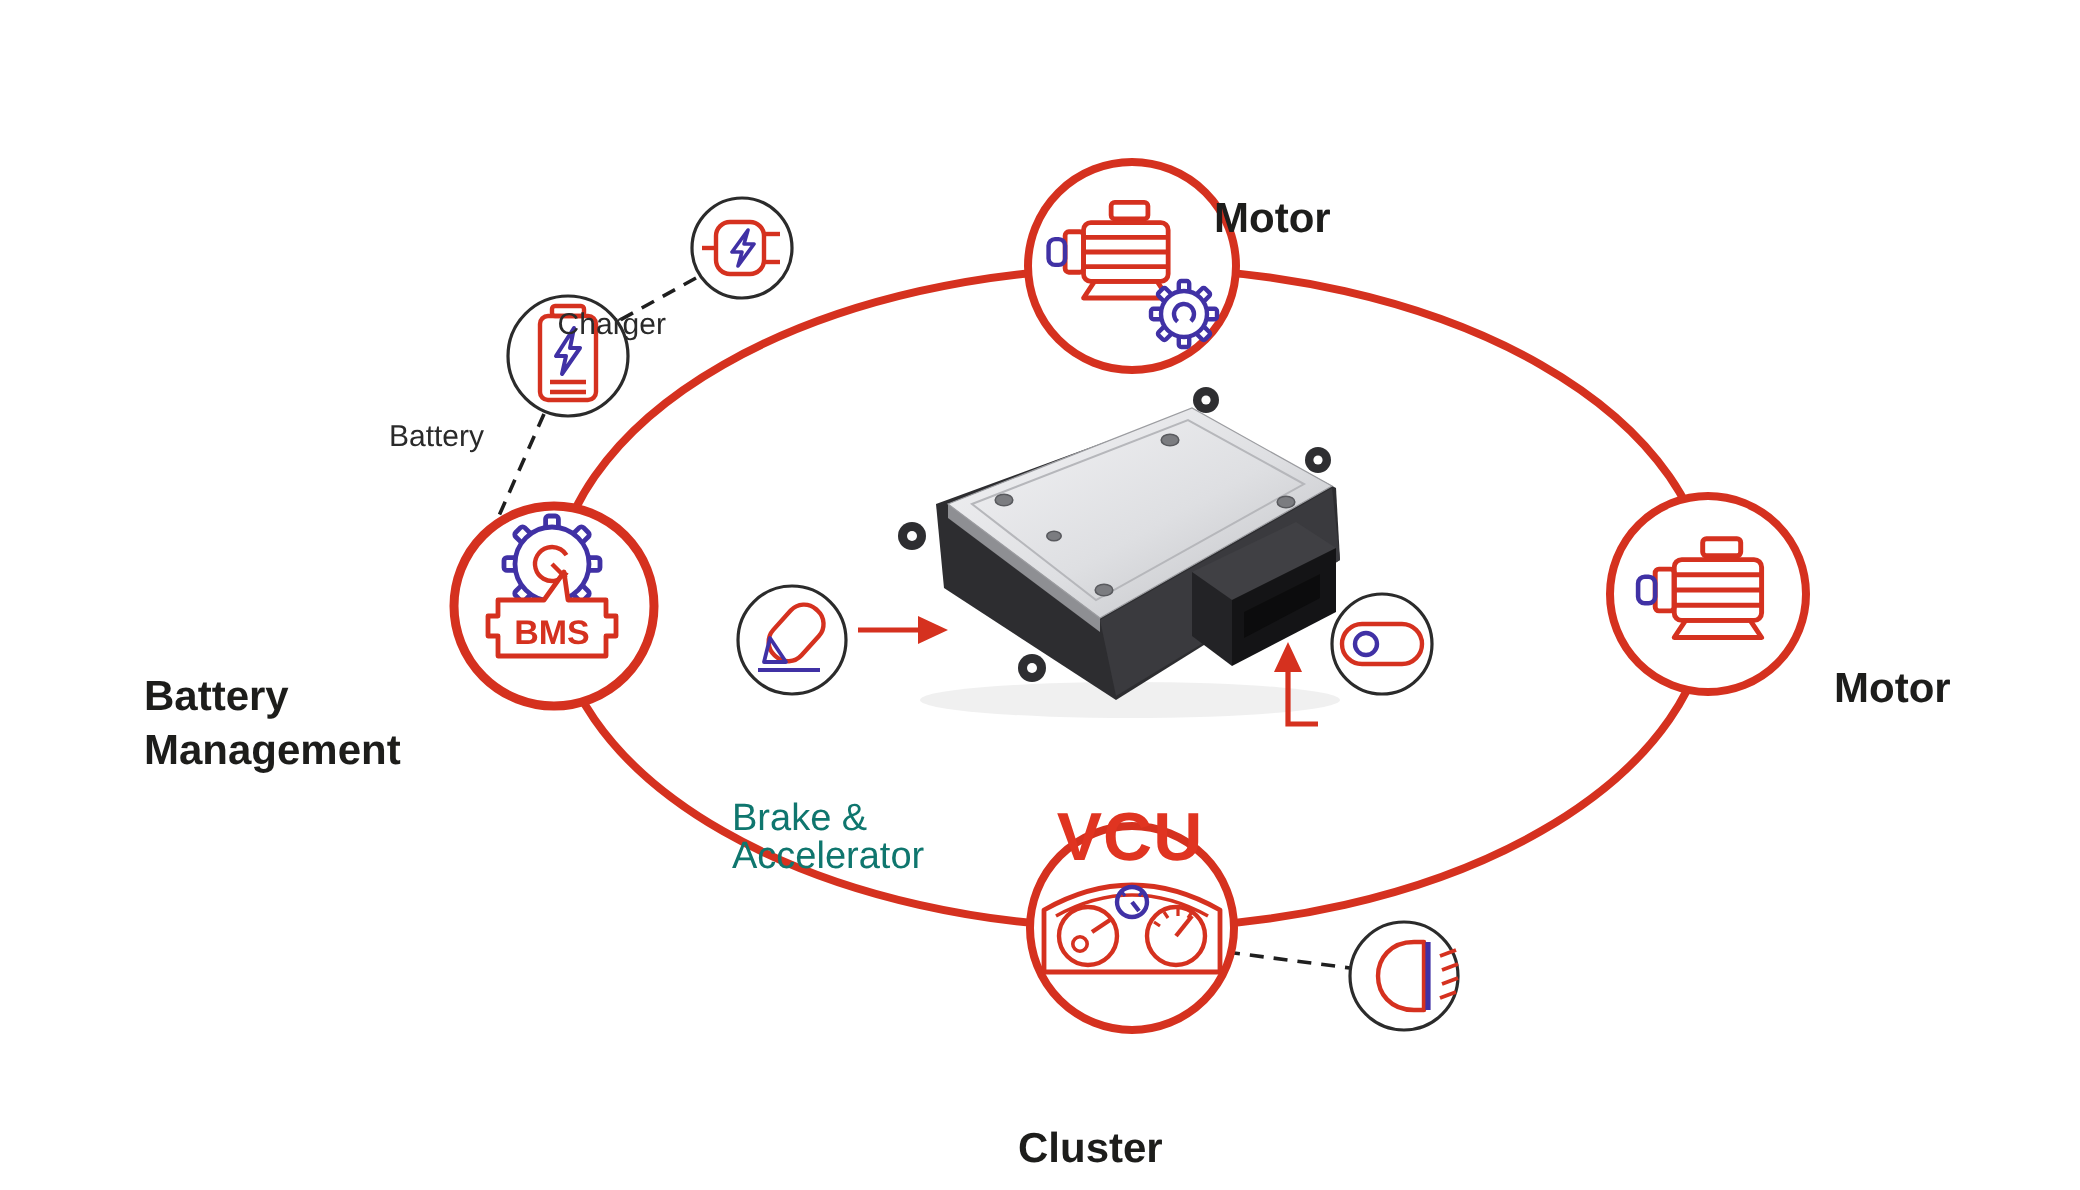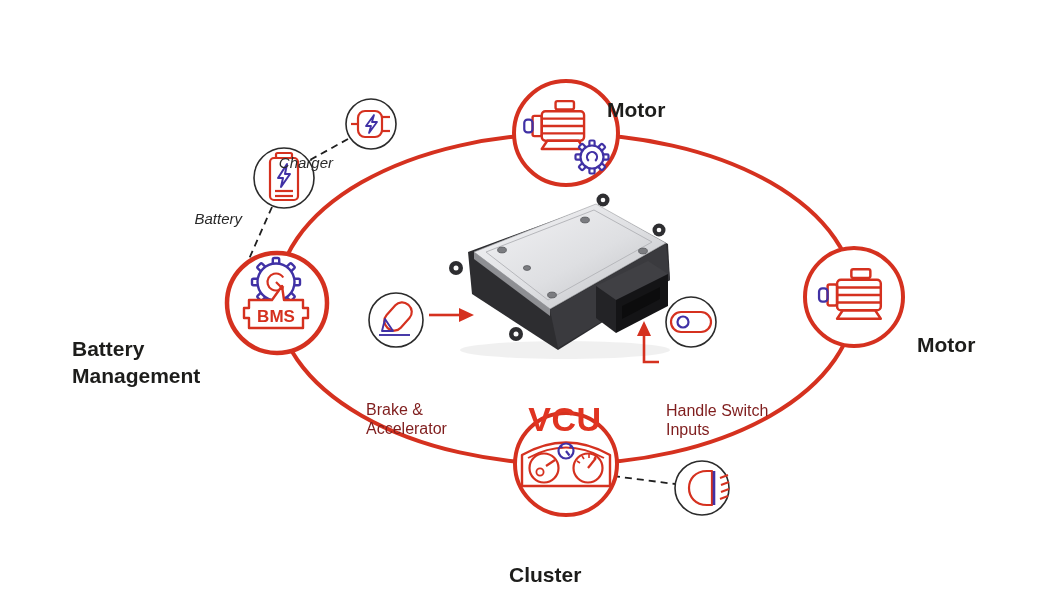--- a/index.html
+++ b/index.html
@@ -2,22 +2,22 @@
 <html><head>
 <meta charset="utf-8">
 <style>
   html,body{margin:0;padding:0;background:#fff;}
   #stage{position:relative;width:1040px;height:595px;background:#ffffff;overflow:hidden;
          font-family:"Liberation Sans",sans-serif;color:#1d1d1b;}
   #diagram-svg{position:absolute;left:0;top:0;}
   .lbl{position:absolute;white-space:nowrap;margin-top:48px;}
   .lbl span{display:block;}
   .lbl-big{font-weight:700;font-size:21px;line-height:26px;color:#1d1d1b;}
-  .lbl-small{font-weight:400;font-size:15px;line-height:19px;color:#2a2a2a;font-style:italic;}
-  .lbl-tiny{font-weight:400;font-size:16px;line-height:19px;color:#7f1d1d;}
+  .lbl-small{font-weight:400;font-size:15px;line-height:19px;color:#2a2a2a;}
+  .lbl-tiny{font-weight:400;font-size:19px;line-height:19px;color:#0f766e;}
   .lbl-vcu{font-weight:700;font-size:34px;color:#e03421;width:120px;text-align:center;letter-spacing:.5px;}
   .ta-r{text-align:right;}
   .ta-c{}
   text.bms-txt{font-family:"Liberation Sans",sans-serif;font-weight:700;font-size:17px;fill:#d5311f;}
 </style>
 </head>
 <body>
 
 <div id="stage">
 
@@ -248,20 +248,16 @@
 
   <div class="lbl lbl-small ta-r" style="left:253px;top:105px;width:80px;">Charger</div>
 
   <div class="lbl lbl-small ta-r" style="left:162px;top:161px;width:80px;">Battery</div>
 
   <div class="lbl lbl-tiny" style="left:366px;top:352px;">
     <span>Brake &amp;</span>
     <span>Accelerator</span>
   </div>
 
-  <div class="lbl lbl-tiny" style="left:666px;top:353px;">
-    <span>Handle Switch</span>
-    <span>Inputs</span>
-  </div>
 
   <div class="lbl lbl-vcu" style="left:505px;top:352px;">VCU</div>
 
 </div>
 
 </body></html>

